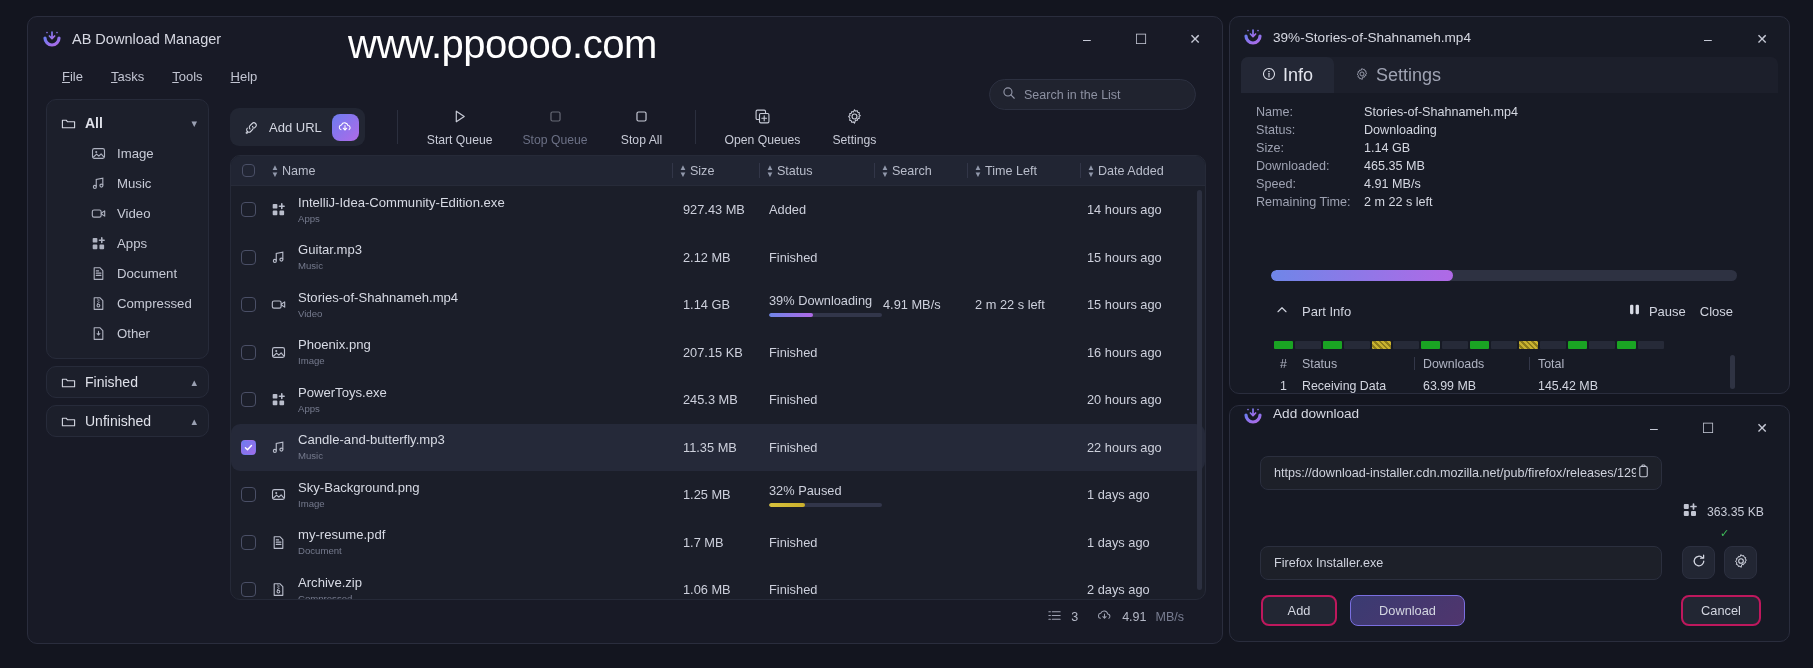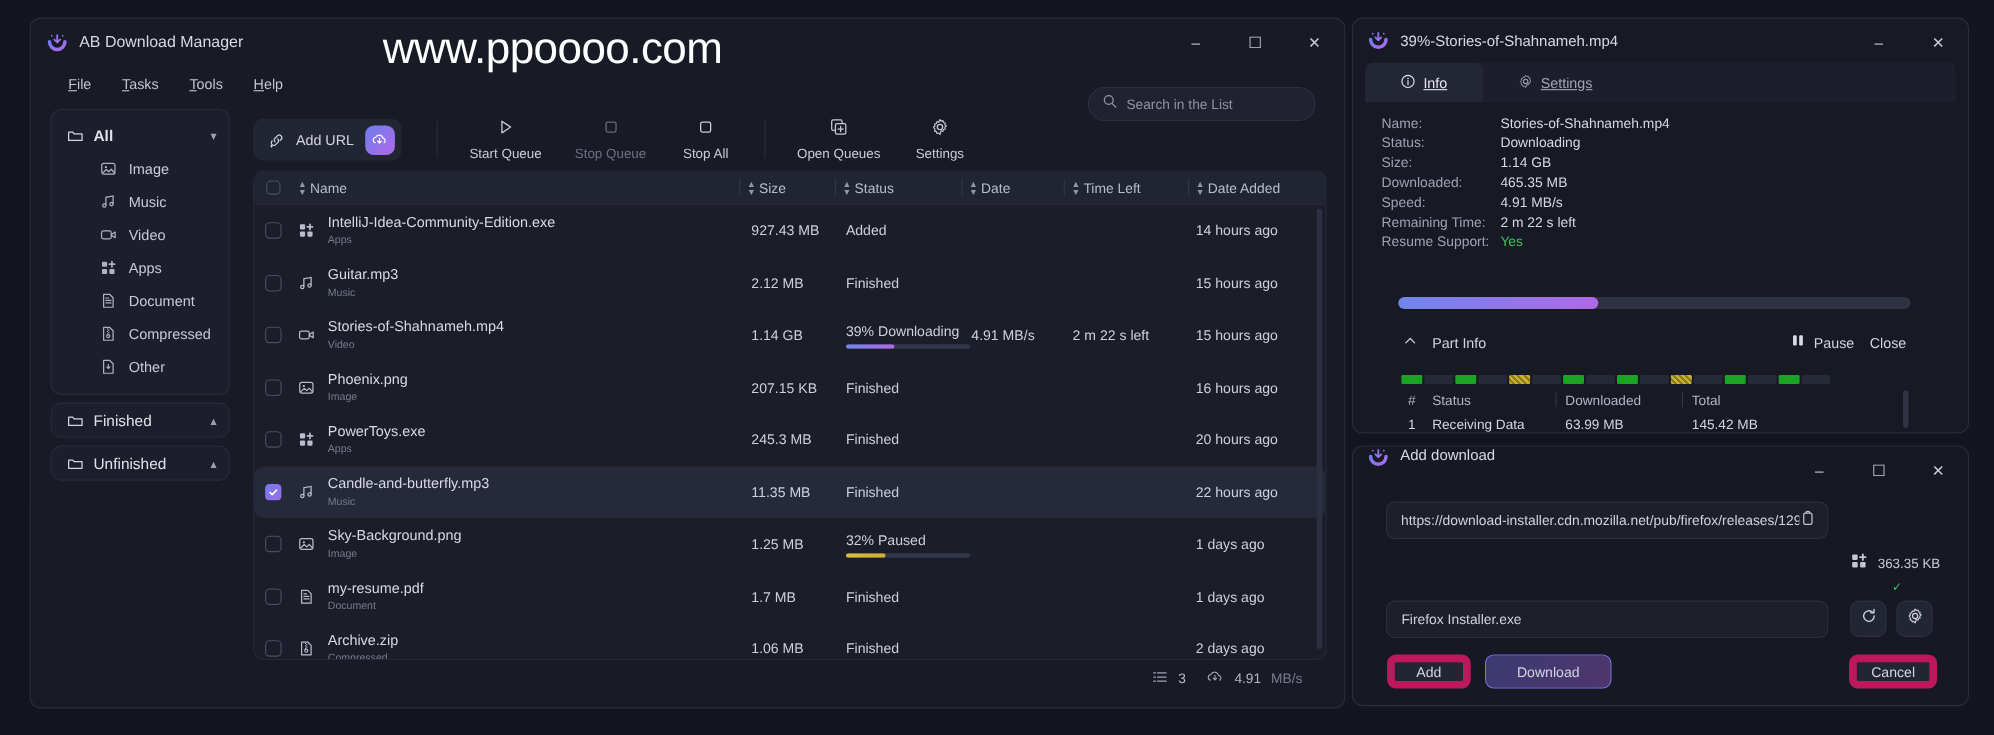--- a/index.html
+++ b/index.html
@@ -169,22 +169,22 @@
   #info-window {
     position: absolute; left: 1229px; top: 16px; width: 561px; height: 378px;
     background: #171a25; border: 1px solid #2a2d3d; border-radius: 10px; overflow: hidden;
   }
   #info-title {
     height: 40px; display: flex; align-items: center; padding-left: 13px; position: relative;
   }
   #info-title .t { font-size: 13.6px; color: #d6d8e2; }
   .tabs { display: flex; height: 36px; background: #1c1f2b; margin: 0 11px; border-radius: 7px 7px 0 0; }
   .tab {
-    display: flex; align-items: center; gap: 7px; padding: 0 32px;
-    font-size: 13px; color: #9fa3b3; border-radius: 7px 7px 0 0; text-decoration: underline;
+    display: flex; align-items: center; gap: 7px; padding: 0 21px;
+    font-size: 18px; color: #9fa3b3; border-radius: 7px 7px 0 0;
   }
   .tab.active { background: #232735; color: #e3e5ee; }
   #info-body { padding: 10px 0 0 26px; }
   .inf-row { display: flex; height: 18px; align-items: center; font-size: 12.6px; }
   .inf-k { width: 108px; color: #9ea2b2; }
   .inf-v { color: #d5d8e2; }
   .inf-v.green { color: #3fbf5a; }
 
   #big-progress {
     position: absolute; left: 1271px; top: 270px; width: 466px; height: 11px;
@@ -241,21 +241,21 @@
     position: absolute; left: 452px; top: 96px; display: flex; align-items: center; gap: 9px;
     font-size: 12.2px; color: #c8cbd7;
   }
   #green-check { position: absolute; left: 490px; top: 121px; color: #3fbf5a; font-size: 11px; }
   #icon-btns { position: absolute; left: 452px; top: 140px; display: flex; gap: 9px; }
   .sq-btn {
     width: 33px; height: 33px; border-radius: 8px; background: #222633; border: 1px solid #2c3040;
     display: flex; align-items: center; justify-content: center;
   }
   .dlg-btn {
-    height: 31px; border-radius: 8px; background: #222633; border: 7px solid #be185d;
+    height: 31px; border-radius: 8px; background: #222633; border: 2px solid #be185d;
     display: flex; align-items: center; justify-content: center;
     font-size: 12.8px; color: #d3d6e1; position: absolute;
   }
   #btn-add { left: 31px; top: 189px; width: 76px; }
   #btn-download {
     left: 120px; top: 189px; width: 115px;
     background: linear-gradient(135deg,#3a3b72,#50356d);
     border: 1px solid #7a6fe0;
   }
   #btn-cancel { left: 430px; top: 189px; width: 80px; margin-left: 21px; }
@@ -495,21 +495,21 @@
                 <span>▼</span>
               </span>
             <span>Status</span>
           </div>
           <div class="vline"></div>
           <div class="th col-speed">
             <span class="sorter">
                 <span>▲</span>
                 <span>▼</span>
               </span>
-            <span>Date</span>
+            <span>Search</span>
           </div>
           <div class="vline"></div>
           <div class="th col-time">
             <span class="sorter">
                 <span>▲</span>
                 <span>▼</span>
               </span>
             <span>Time Left</span>
           </div>
           <div class="vline"></div>
@@ -815,24 +815,20 @@
         <span class="inf-v">465.35 MB</span>
       </div>
       <div class="inf-row">
         <span class="inf-k">Speed:</span>
         <span class="inf-v">4.91 MB/s</span>
       </div>
       <div class="inf-row">
         <span class="inf-k">Remaining Time:</span>
         <span class="inf-v">2 m 22 s left</span>
       </div>
-      <div class="inf-row">
-        <span class="inf-k">Resume Support:</span>
-        <span class="inf-v green">Yes</span>
-      </div>
     </div>
 </div>
 
 <div id="big-progress">
     <div style="width: 39%;"></div>
   </div>
 
 <div id="partinfo-bar">
   <span style="margin-right:13px">
     <svg width="14" height="14" viewBox="0 0 16 16">
@@ -870,21 +866,21 @@
     <div class="pseg green" style="width: 19px;"></div>
     <div class="pseg gray" style="width: 26px;"></div>
     <div class="pseg green" style="width: 19px;"></div>
     <div class="pseg gray" style="width: 26px;"></div>
   </div>
 <div id="parts-table">
   <div class="pt-head">
     <span class="pt-c0">#</span>
     <span class="pt-c1">Status</span>
     <span class="pt-sep"></span>
-    <span class="pt-c2">Downloaded</span>
+    <span class="pt-c2">Downloads</span>
     <span class="pt-sep"></span>
     <span class="pt-c3">Total</span>
   </div>
   <div class="pt-row">
     <span class="pt-c0">1</span>
     <span class="pt-c1">Receiving Data</span>
     <span class="pt-sep" style="opacity:0"></span>
     <span class="pt-c2">63.99 MB</span>
     <span class="pt-sep" style="opacity:0"></span>
     <span class="pt-c3">145.42 MB</span>

